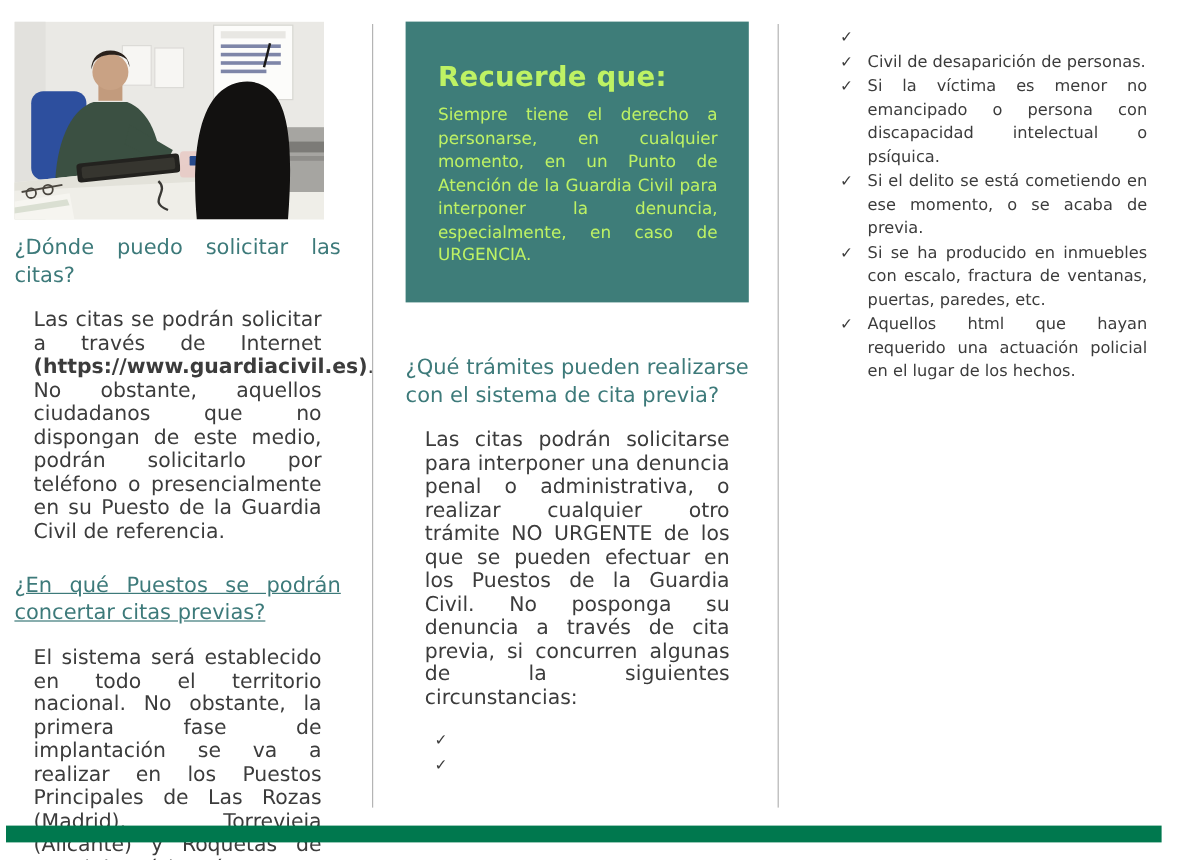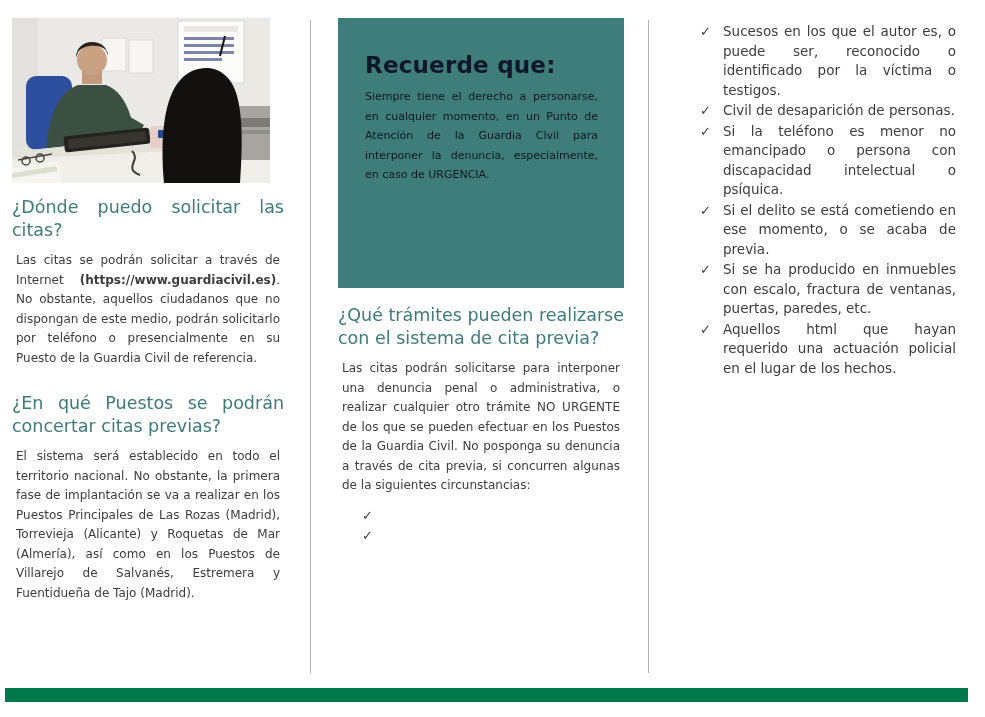--- a/index.html
+++ b/index.html
@@ -26,45 +26,45 @@
   .vsep-2{left:648px;}
 
   .photo{display:block;width:258px;height:165px;}
 
   h2.heading{
     color:var(--heading);
     font-size:17.5px;line-height:23px;font-weight:400;
     text-align:justify;
     margin:13px 0 9px 0;
   }
-  h2.heading.second{margin-top:24px;}
+  h2.heading.second{margin-top:24px;text-decoration:underline;}
 
   p.body{
-    font-size:12px;line-height:19.5px;
+    font-size:17px;line-height:19.5px;
     text-align:justify;
-    margin:4px;
+    margin:16px;
   }
   p.body b{font-weight:700;}
 
   .callout{
     background:var(--callout);
-    width:286px;height:270px;
+    width:286px;height:234px;
     padding:34px 26px 0 27px;
-    color:#0f172a;
+    color:#bef264;
   }
   .callout h1{
     font-size:23px;line-height:26px;font-weight:700;
     margin:0 0 9px 0;letter-spacing:0.2px;
   }
   .callout p{
-    font-size:11px;line-height:19.5px;
+    font-size:14px;line-height:19.5px;
     text-align:justify;margin:0;
   }
 
-  .col-mid h2.heading{margin-top:16px;}
+  .col-mid h2.heading{margin-top:44px;}
 
   ul.checklist{
     list-style:none;
     margin:10px 0 0 0;
   }
   .col-right ul.checklist{margin-top:4px;}
   ul.checklist li{
     display:flex;
     margin:0 0 1px 0;
     padding-left:24px;
@@ -177,29 +177,28 @@
         </li>
       </ul>
   </div>
 
   <div class="vsep vsep-2"></div>
 
   <div class="col col-right">
     <ul class="checklist">
         <li>
           <span class="check">✓</span>
-          <span class="check-text">Sucesos en los que el autor es, o puede ser, reconocido o identificado por la víctima o testigos.</span>
         </li>
         <li>
           <span class="check">✓</span>
           <span class="check-text">Civil de desaparición de personas.</span>
         </li>
         <li>
           <span class="check">✓</span>
-          <span class="check-text">Si la teléfono es menor no emancipado o persona con discapacidad intelectual o psíquica.</span>
+          <span class="check-text">Si la víctima es menor no emancipado o persona con discapacidad intelectual o psíquica.</span>
         </li>
         <li>
           <span class="check">✓</span>
           <span class="check-text">Si el delito se está cometiendo en ese momento, o se acaba de previa.</span>
         </li>
         <li>
           <span class="check">✓</span>
           <span class="check-text">Si se ha producido en inmuebles con escalo, fractura de ventanas, puertas, paredes, etc.</span>
         </li>
         <li>

